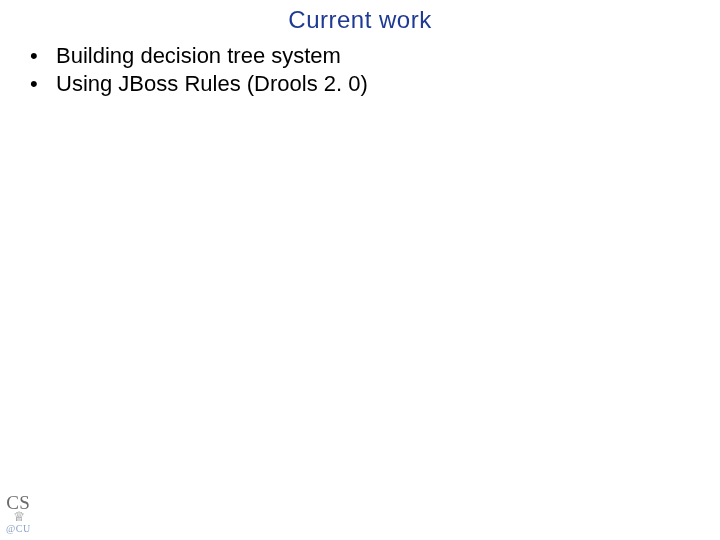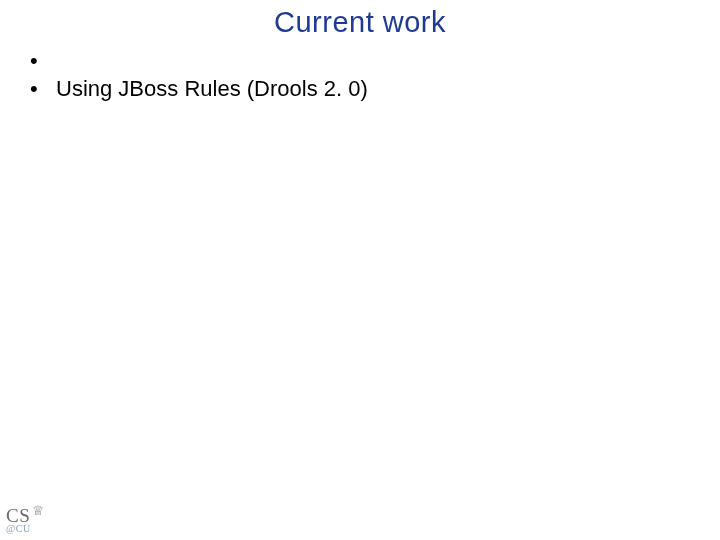--- a/index.html
+++ b/index.html
@@ -15,21 +15,21 @@
   }
   .slide {
     width: 720px;
     height: 540px;
     position: relative;
     box-sizing: border-box;
   }
   .title {
     text-align: center;
     color: #1f3a93;
-    font-size: 29px;
+    font-size: 24px;
     font-weight: 400;
     padding-top: 6px;
     padding-bottom: 8px;
     letter-spacing: 0.5px;
   }
   .body {
     padding: 0 24px 0 24px;
   }
   ul.bullets {
     list-style: none;
@@ -55,21 +55,22 @@
     left: 6px;
     bottom: 6px;
     line-height: 1;
   }
   .logo-top {
     font-family: Georgia, "Times New Roman", serif;
     font-size: 19px;
     color: #6a6a6a;
     letter-spacing: 0.5px;
     display: flex;
-    align-items: flex-start;
+    align-items: center;
+    flex-direction: column;
   }
   .logo-top .crown {
     font-size: 13px;
     margin-left: 2px;
     position: relative;
     top: -2px;
   }
   .logo-bottom {
     font-family: Georgia, "Times New Roman", serif;
     font-size: 10px;
@@ -82,20 +83,21 @@
 <body>
 
 <div class="slide">
 
   <div class="title">Current work</div>
 
   <div class="body">
     <ul class="bullets">
       <li>
         <span class="dot">•</span>
+        <span>Building decision tree system</span>
       </li>
       <li>
         <span class="dot">•</span>
         <span>Using JBoss Rules (Drools 2. 0)</span>
       </li>
     </ul>
   </div>
 
   <div class="logo">
     <div class="logo-top">

